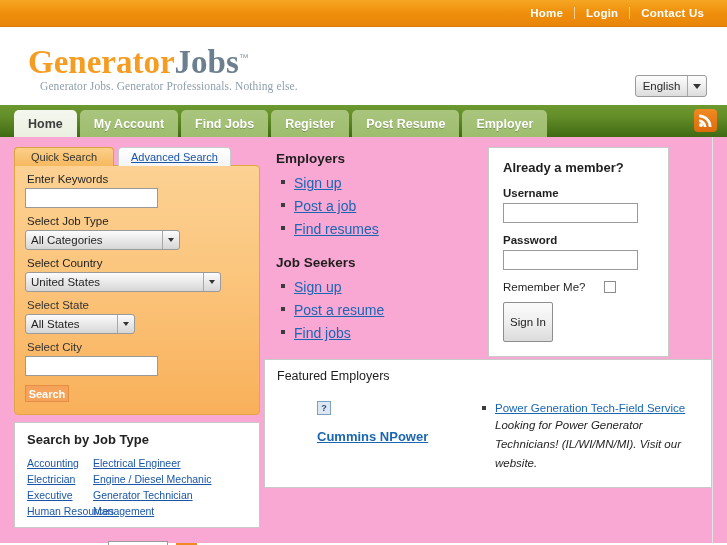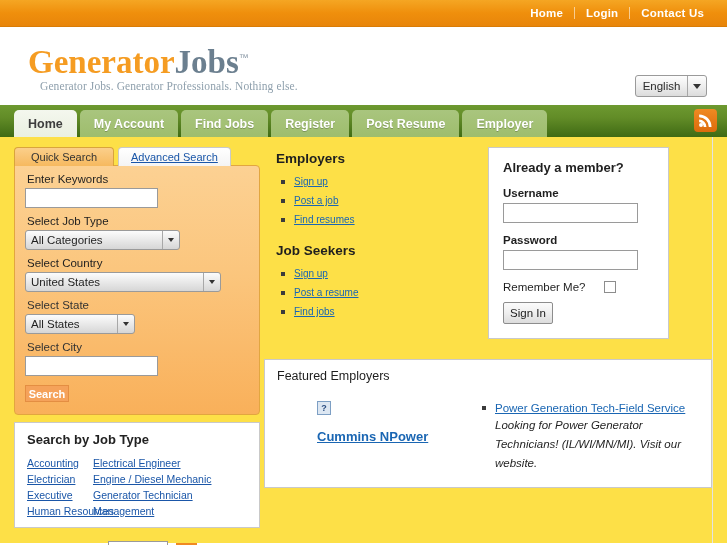--- a/index.html
+++ b/index.html
@@ -127,21 +127,21 @@
     border-radius: 4px;
     background: linear-gradient(to bottom, #f08a22 0%, #dd6b0c 100%);
     display: flex; align-items: center; justify-content: center;
     cursor: pointer;
   }
 
   
   .page {
     position: relative;
     height: 406px;
-    background: #fde047;
+    background: #f9a8d4;
     padding: 10px 0 0 0;
   }
   .cols { display: flex; padding-left: 14px; }
 
   
   .leftcol { width: 246px; flex: 0 0 246px; }
 
   .tabstrip { display: flex; height: 19px; position: relative; z-index: 3; }
   .subtab {
     height: 19px;
@@ -285,21 +285,21 @@
   }
   .linklist li::before {
     content: "";
     position: absolute;
     left: -13px; top: 5px;
     width: 4px; height: 4px;
     background: #3b3b3b;
   }
   .linklist a {
     color: #1a66b3;
-    font-size: 10px;
+    font-size: 14px;
   }
 
   
   .rightcol { width: 181px; flex: 0 0 181px; margin-left: 16px; }
   .memberbox {
     border: 1px solid #c9c9c9;
     background: #ffffff;
     padding: 12px 14px 14px 14px;
   }
   .memberbox h2 {
@@ -326,21 +326,21 @@
   .remrow { display: flex; align-items: flex-start; margin-bottom: 9px; }
   .remrow .rl { font-size: 11.5px; color: #1f1f1f; }
   .remrow .cb {
     width: 12px; height: 12px;
     border: 1px solid #8d8d8d;
     background: #fff;
     margin-left: 19px;
     cursor: pointer;
   }
   .signin {
-    width: 50px; height: 22px;
+    width: 50px; height: 40px;
     border: 1px solid #8d8d8d;
     border-radius: 2px;
     background: linear-gradient(to bottom, #fbfbfb 0%, #efefef 50%, #dcdcdc 100%);
     font-size: 11.5px;
     color: #222;
     display: flex; align-items: center; justify-content: center;
     cursor: pointer;
   }
 
   

